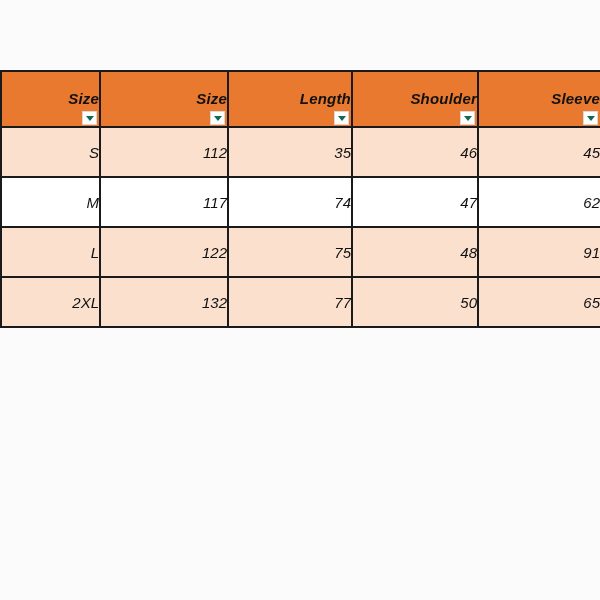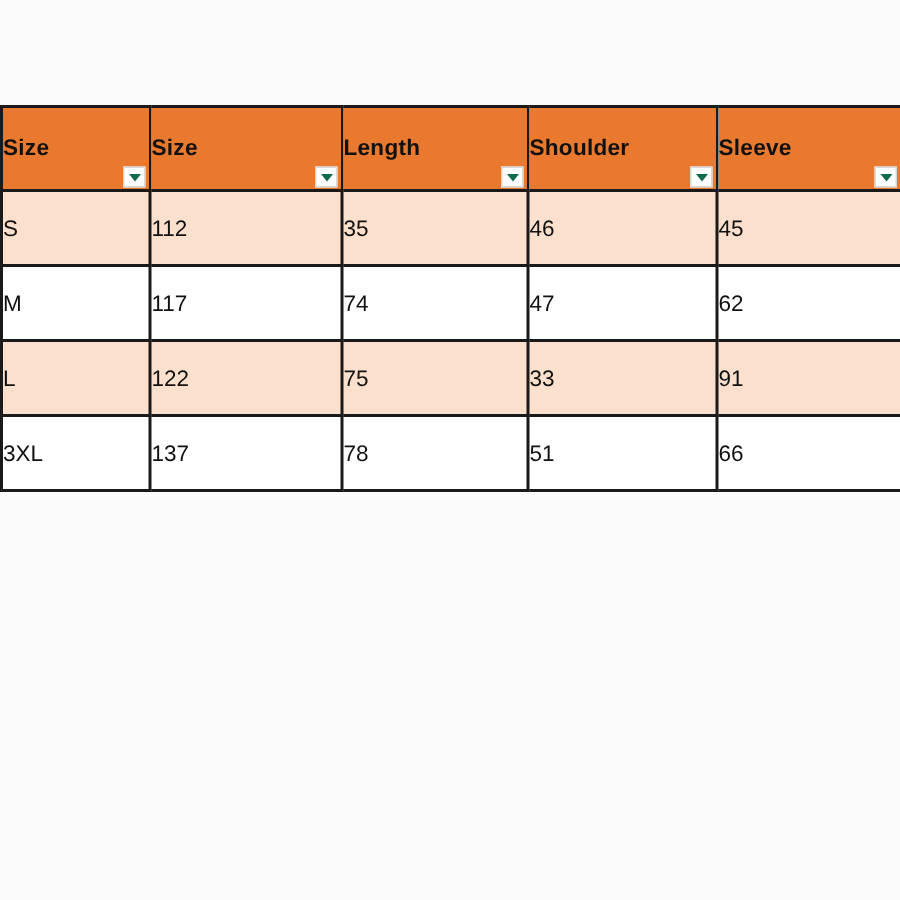--- a/index.html
+++ b/index.html
@@ -24,24 +24,25 @@
   table.size-chart {
     border-collapse: collapse;
     table-layout: fixed;
     width: 600px;
     border: 2px solid #1a1a1a;
   }
 
   table.size-chart td,
   table.size-chart th {
     border: 2px solid #1a1a1a;
-    text-align: left;
+    text-align: right;
     vertical-align: middle;
     padding: 0;
     color: #111111;
+    font-style: italic;
   }
 
   
   thead th {
     background: #e8792e;
     height: 54px;
     font-size: 15px;
     font-weight: bold;
     position: relative;
   }
@@ -148,25 +149,25 @@
           <td>M</td>
           <td>117</td>
           <td>74</td>
           <td>47</td>
           <td>62</td>
         </tr>
         <tr class="odd">
           <td>L</td>
           <td>122</td>
           <td>75</td>
-          <td>33</td>
+          <td>48</td>
           <td>91</td>
         </tr>
-        <tr class="even">
-          <td>3XL</td>
-          <td>137</td>
-          <td>78</td>
-          <td>51</td>
-          <td>66</td>
+        <tr class="odd">
+          <td>2XL</td>
+          <td>132</td>
+          <td>77</td>
+          <td>50</td>
+          <td>65</td>
         </tr>
       </tbody>
   </table>
 </div>
 
 </body></html>

